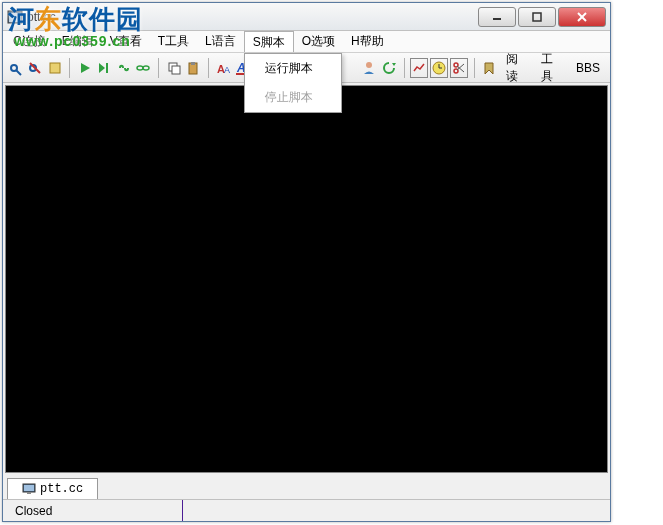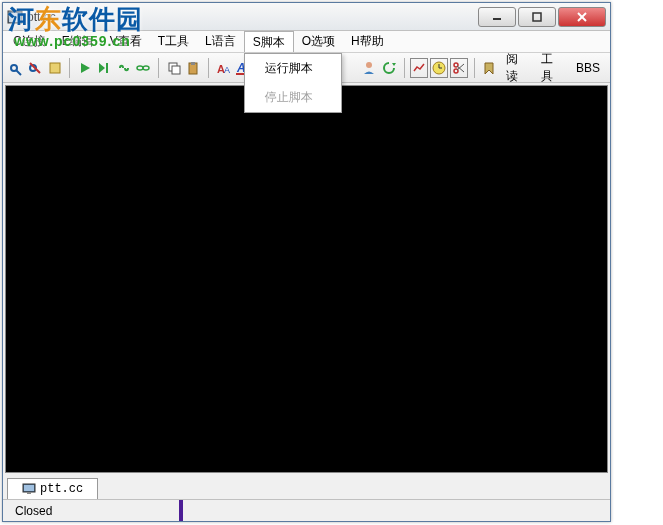--- a/index.html
+++ b/index.html
@@ -153,21 +153,21 @@
 }
 .statusbar {
   height: 22px;
   background: #f0f0f0;
   display: flex;
   align-items: center;
   border-top: 1px solid #c0c0c0;
 }
 .status-cell {
   padding: 0 12px;
-  border-right: 4px solid #4c1d95;
+  border-right: 1px solid #4c1d95;
   height: 100%;
   display: flex;
   align-items: center;
   min-width: 90px;
 }
 .status-cell.wide {
   flex: 1;
 }
 .watermark {
   position: absolute;

